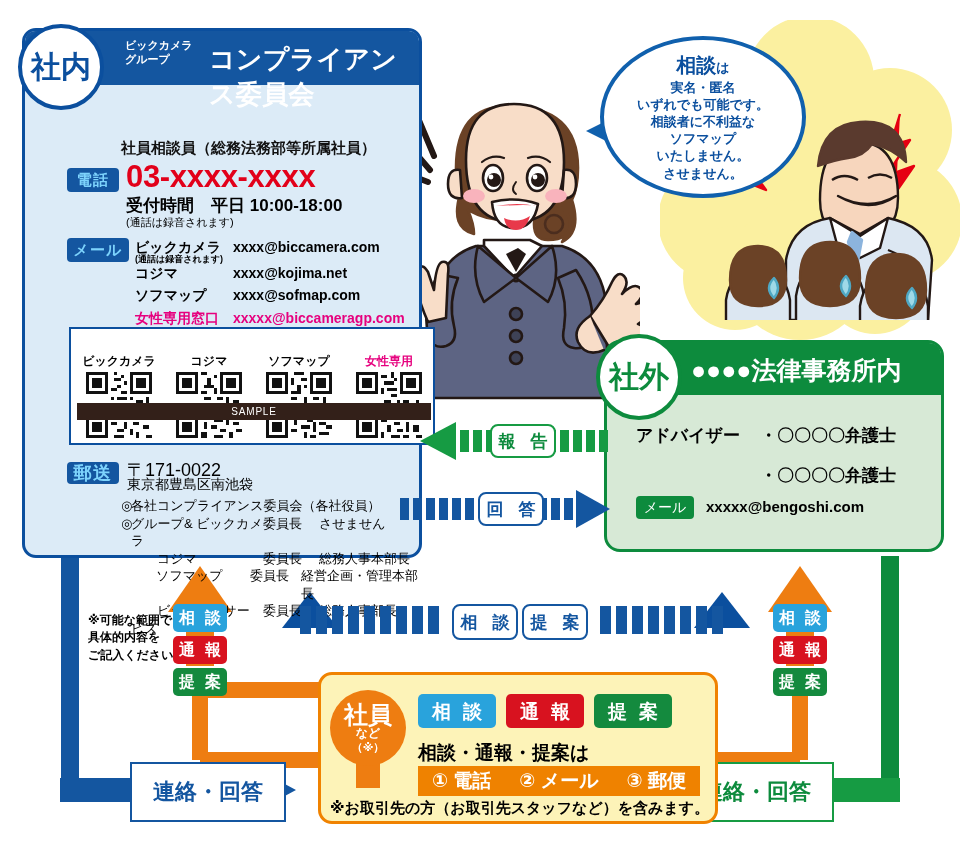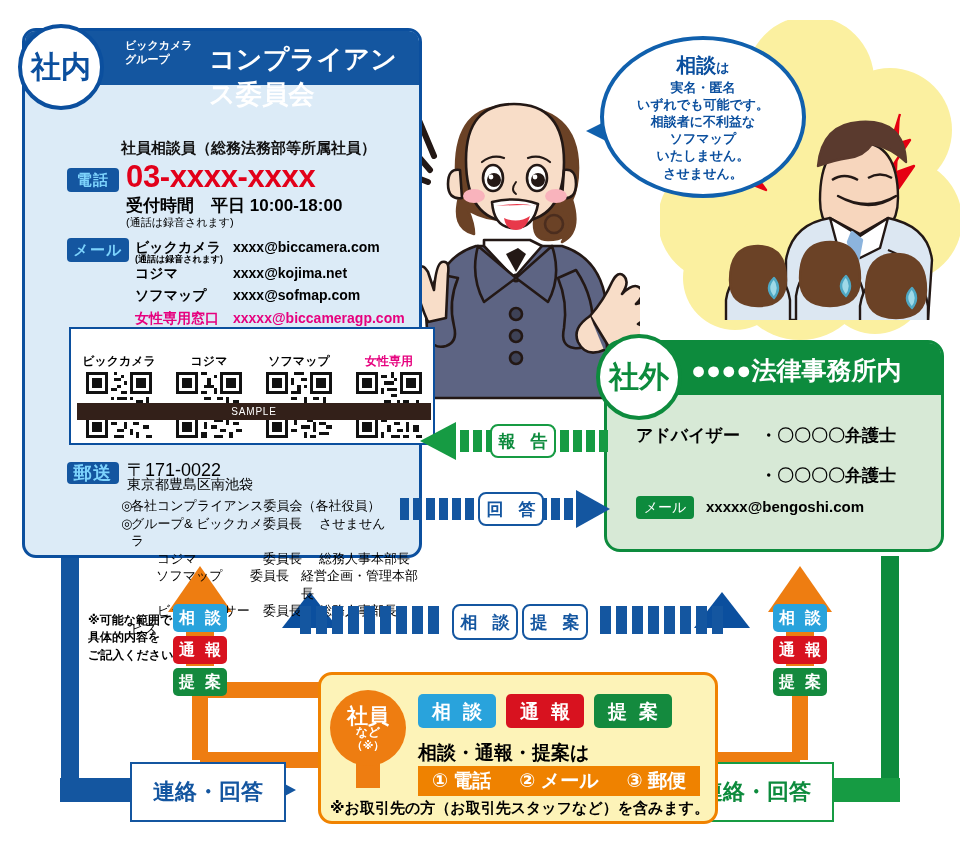--- a/index.html
+++ b/index.html
@@ -83,21 +83,21 @@
        background:#0d8b3d;color:#fff;border-radius:4px;display:flex;align-items:center;justify-content:center;}
   #ext-mail-addr{left:706px;top:498px;font-size:15px;font-weight:bold;}
   .arrowcap{position:absolute;background:#fff;border-radius:8px;font-weight:bold;
        display:flex;align-items:center;justify-content:center;letter-spacing:.3em;text-indent:.3em;}
 
   
   #employee-box{left:318px;top:672px;width:400px;height:152px;background:#fdf3b8;
        border:3px solid #f08200;border-radius:14px;box-sizing:border-box;}
   #emp-circle{left:330px;top:690px;width:76px;height:76px;border-radius:50%;background:#ee7d11;
        display:flex;flex-direction:column;align-items:center;justify-content:center;color:#fff;z-index:3;}
-  #emp-circle .l1{font-size:21px;font-weight:bold;line-height:1;}
+  #emp-circle .l1{font-size:24px;font-weight:bold;line-height:1;}
   #emp-circle .l2{font-size:12px;font-weight:bold;line-height:1.1;}
   #emp-circle .l3{font-size:11px;font-weight:bold;line-height:1.1;}
   #emp-stem{left:356px;top:752px;width:24px;height:36px;background:#ee7d11;z-index:2;}
   #emp-tags{left:418px;top:694px;display:flex;gap:10px;z-index:3;}
   #emp-tags .tag{width:78px;height:34px;font-size:19px;}
   #emp-line1{left:418px;top:740px;font-size:19px;font-weight:bold;}
   #emp-methods{left:418px;top:766px;width:282px;height:30px;background:#ef8200;color:#fff;
        font-size:19px;font-weight:bold;display:flex;align-items:center;justify-content:space-around;}
   #emp-foot{left:330px;top:799px;font-size:15px;font-weight:bold;}
 

